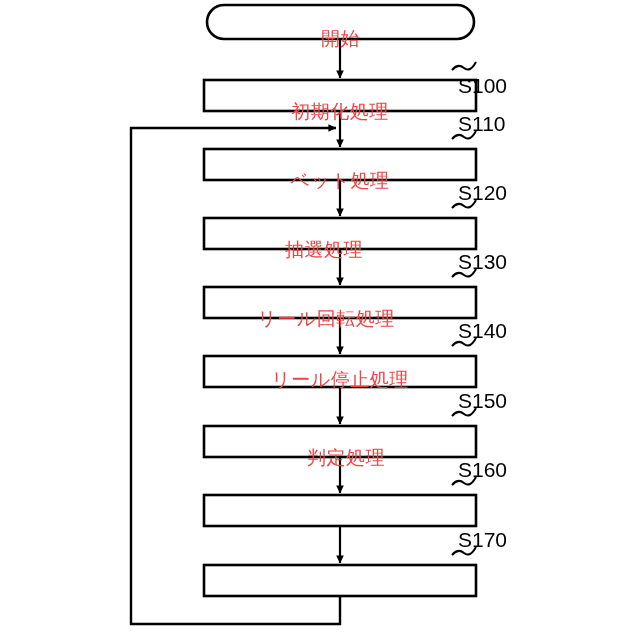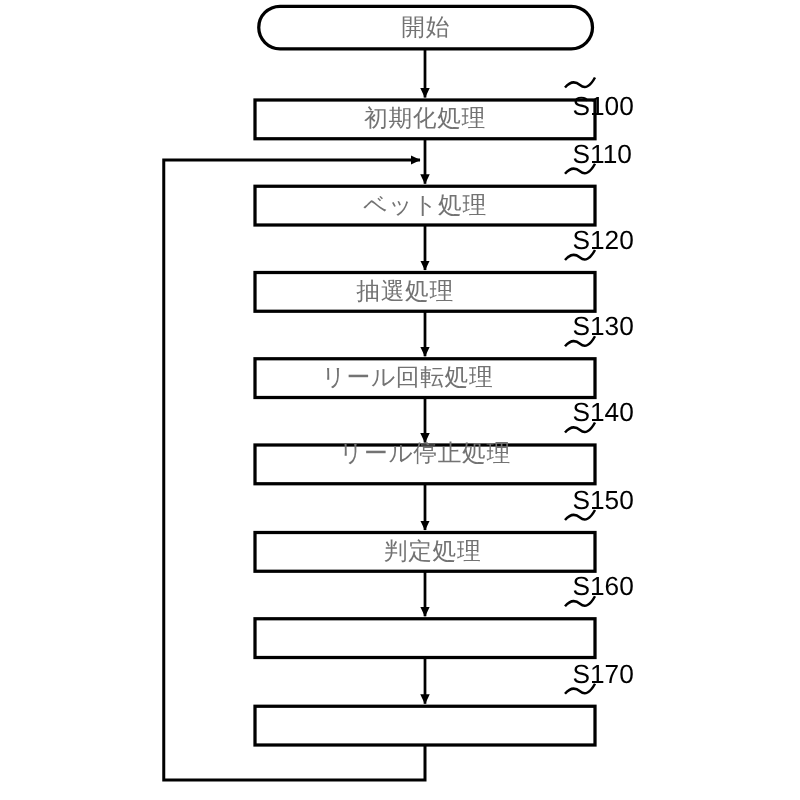--- a/index.html
+++ b/index.html
@@ -24,27 +24,28 @@
     left: 0;
     top: 0;
     width: 640px;
     height: 640px;
   }
   .node-label {
     position: absolute;
     display: flex;
     align-items: center;
     justify-content: center;
-    color: #737373;
+    color: #ef4444;
     font-family: "Liberation Sans", sans-serif;
     font-size: 19px;
     line-height: 1;
     letter-spacing: 0.5px;
     white-space: nowrap;
     pointer-events: none;
+    margin-top: 16px;
   }
   .step-label {
     position: absolute;
     color: #000000;
     font-family: "Liberation Sans", sans-serif;
     font-size: 21px;
     line-height: 1;
     white-space: nowrap;
   }
 </style>

